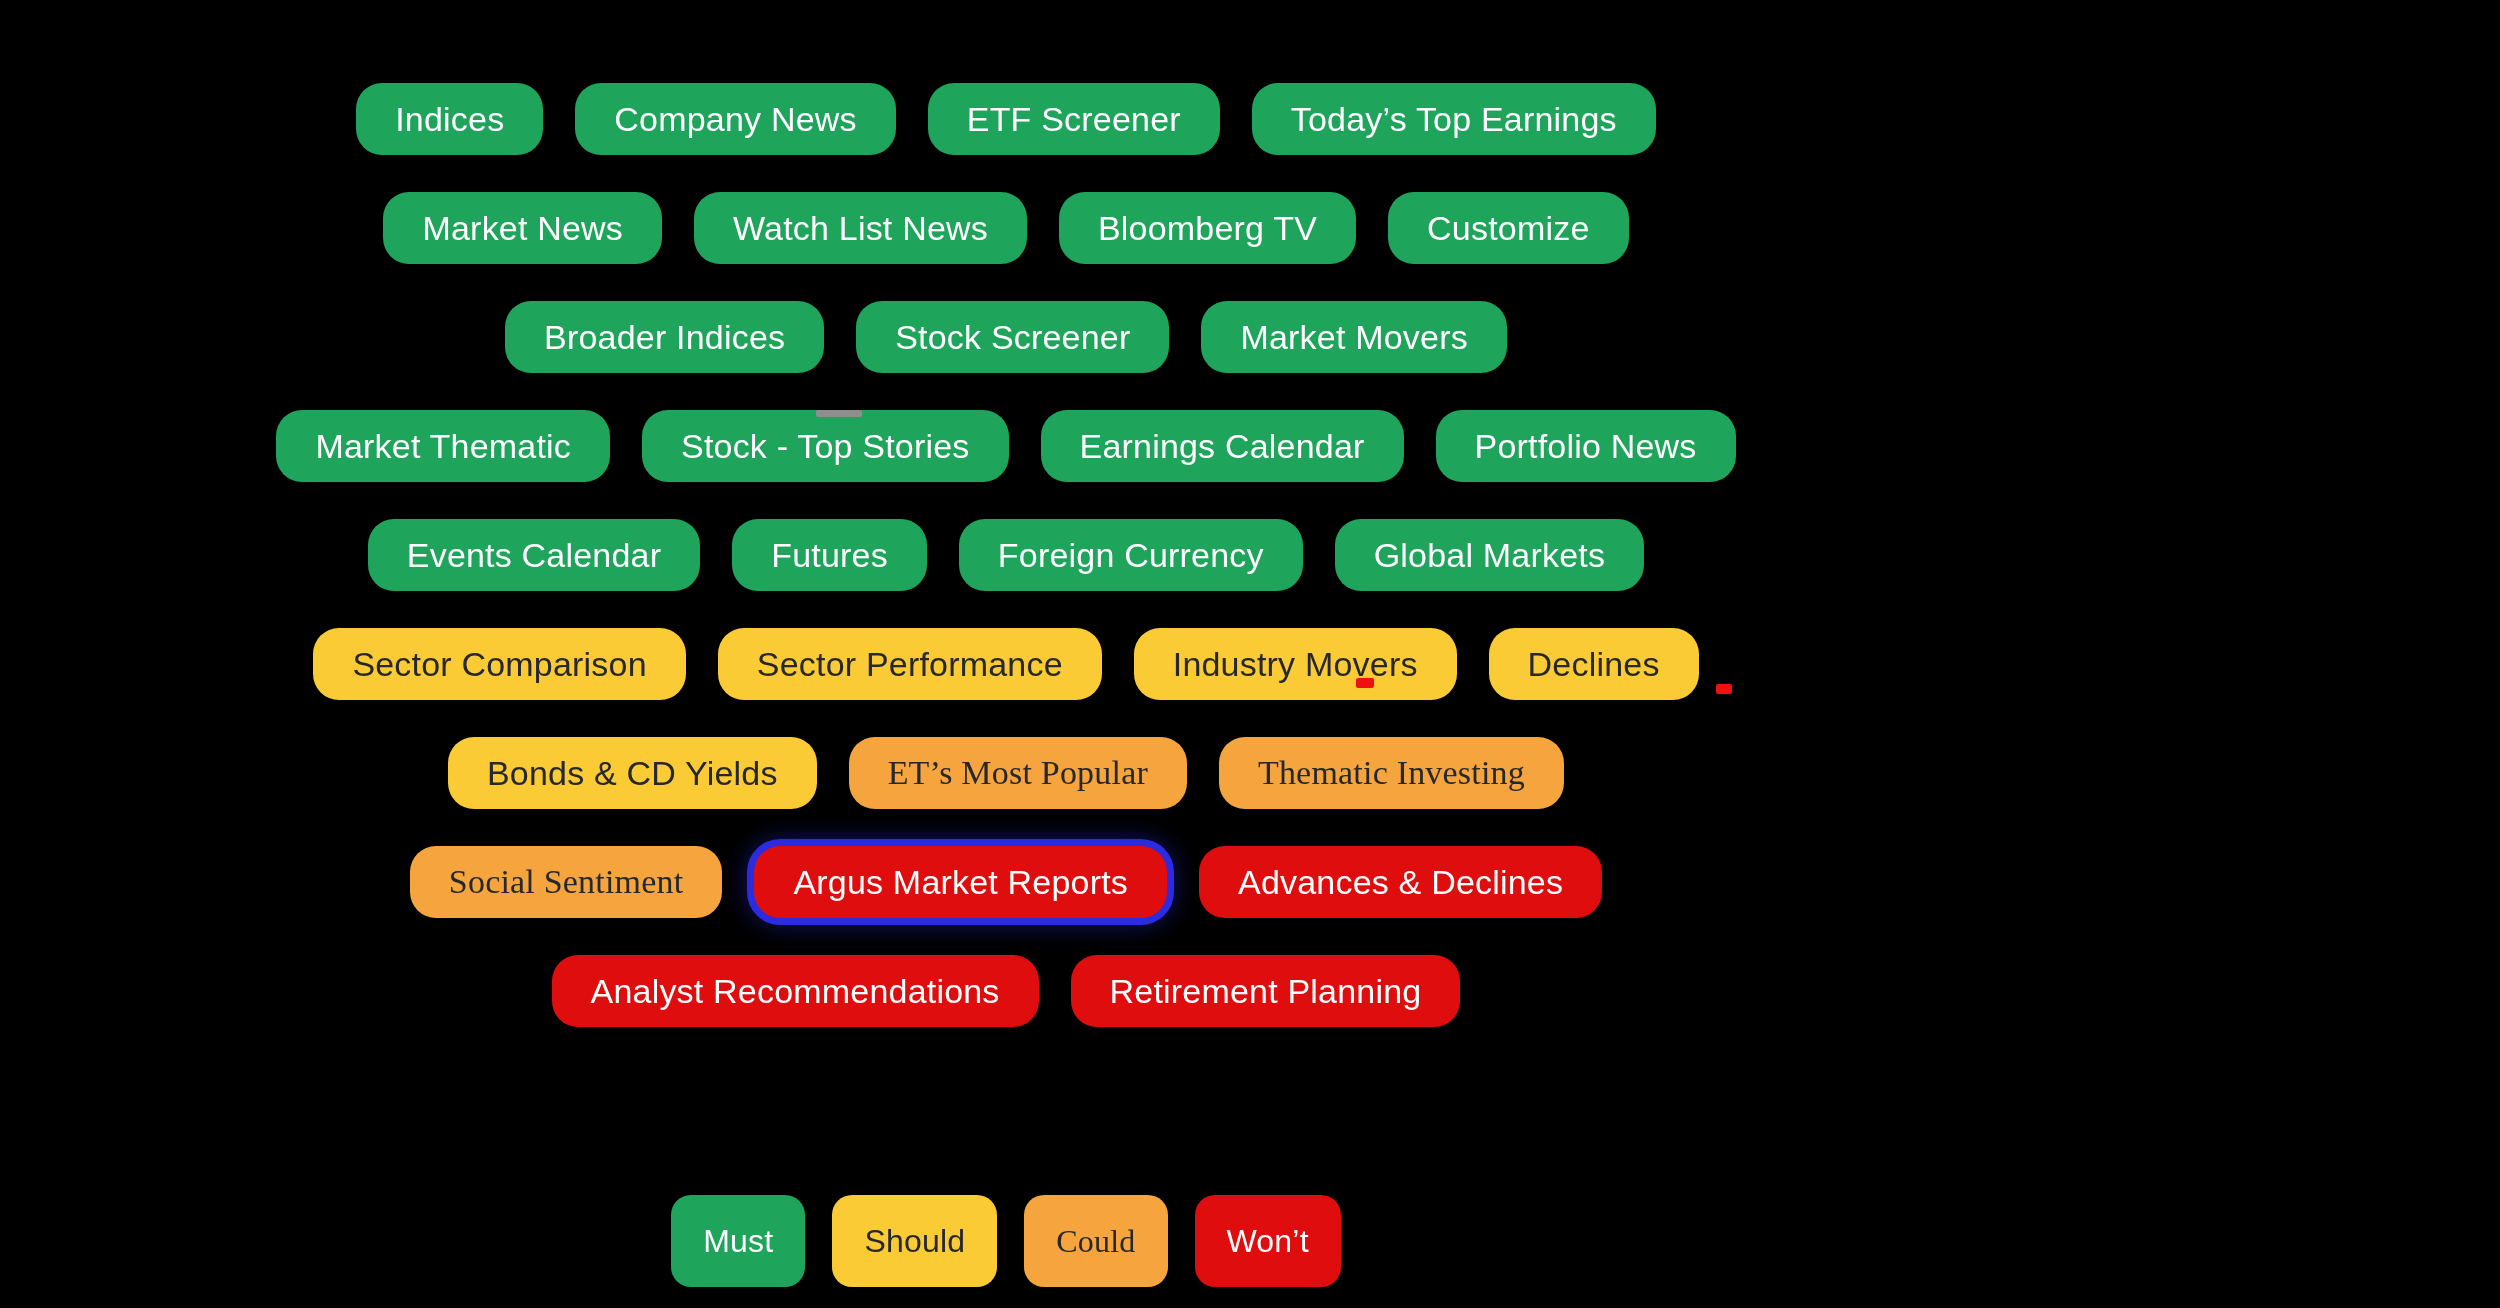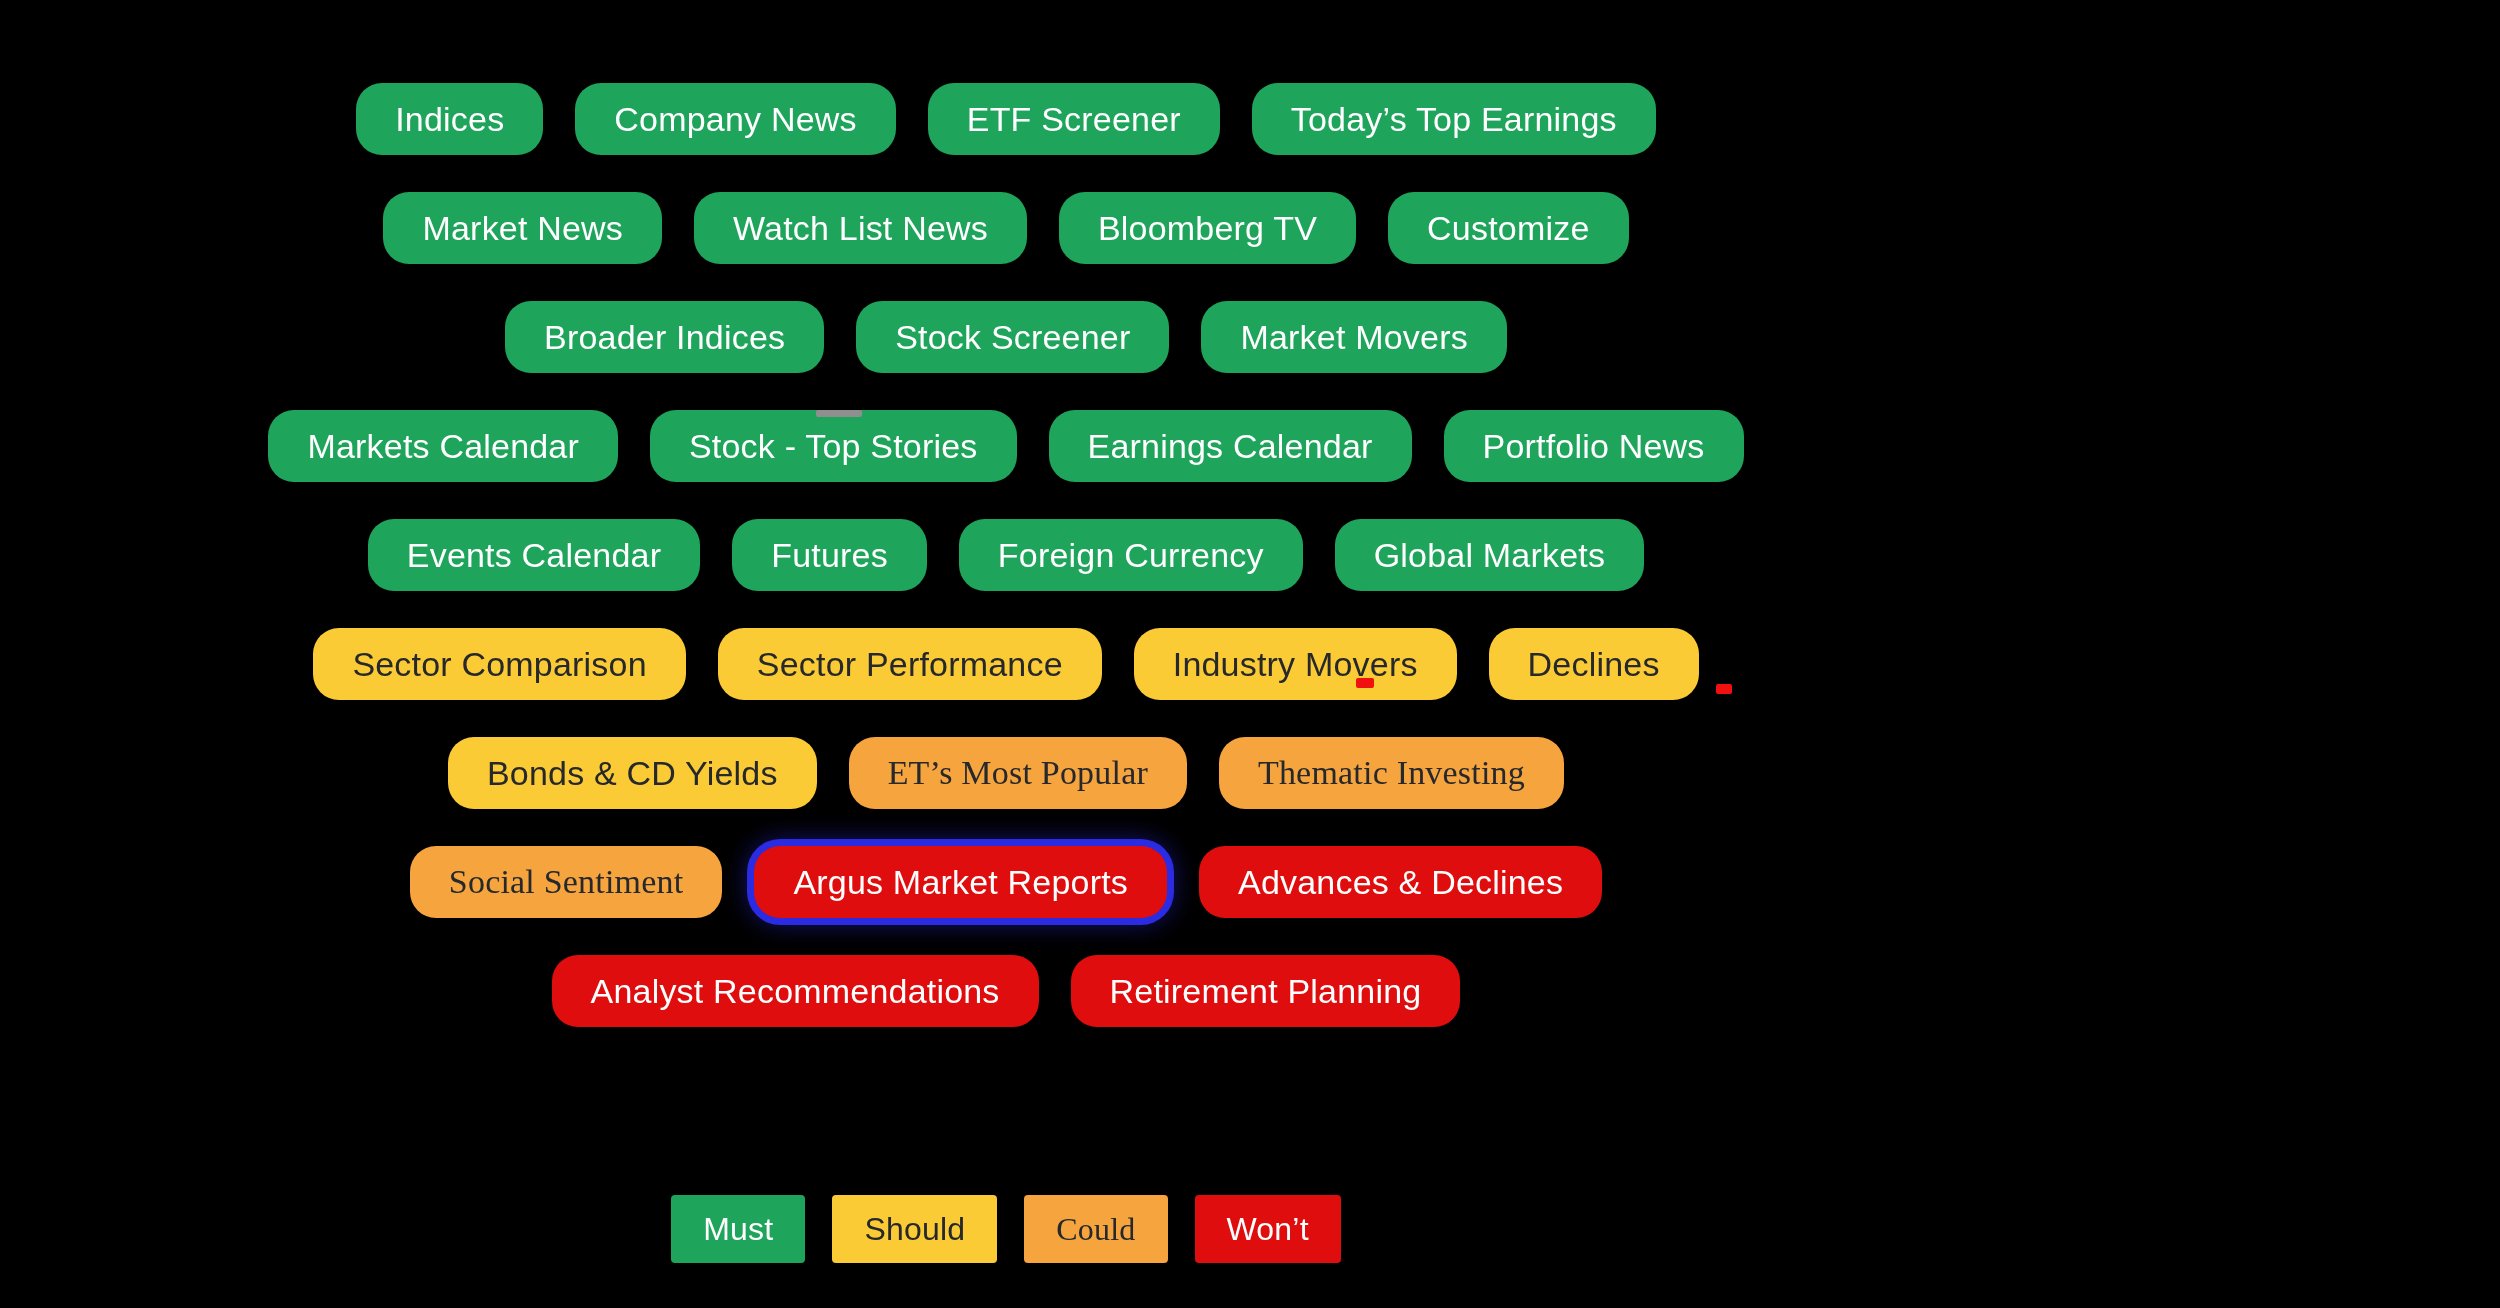--- a/index.html
+++ b/index.html
@@ -50,22 +50,22 @@
     box-shadow: 0 0 0 7px var(--highlight), 0 0 24px 7px rgba(43, 43, 226, 0.45);
   }
   .legend {
     display: flex;
     justify-content: center;
     gap: 27px;
     margin-top: 131px;
   }
   .legend .pill {
     height: 68px;
-    padding: 0 32px;
-    border-radius: 4px;
+    padding: 12px 32px;
+    border-radius: 20px;
     font-size: 32px;
   }
   
   .artifact {
     position: absolute;
   }
   .artifact.gray-dash {
     left: 816px; top: 410px;
     width: 46px; height: 7px;
     background: #8f8f8f;
@@ -100,21 +100,21 @@
         <div class="pill must">Watch List News</div>
         <div class="pill must">Bloomberg TV</div>
         <div class="pill must">Customize</div>
       </div>
       <div class="row">
         <div class="pill must">Broader Indices</div>
         <div class="pill must">Stock Screener</div>
         <div class="pill must">Market Movers</div>
       </div>
       <div class="row">
-        <div class="pill must">Markets Calendar</div>
+        <div class="pill must">Market Thematic</div>
         <div class="pill must">Stock - Top Stories</div>
         <div class="pill must">Earnings Calendar</div>
         <div class="pill must">Portfolio News</div>
       </div>
       <div class="row">
         <div class="pill must">Events Calendar</div>
         <div class="pill must">Futures</div>
         <div class="pill must">Foreign Currency</div>
         <div class="pill must">Global Markets</div>
       </div>

